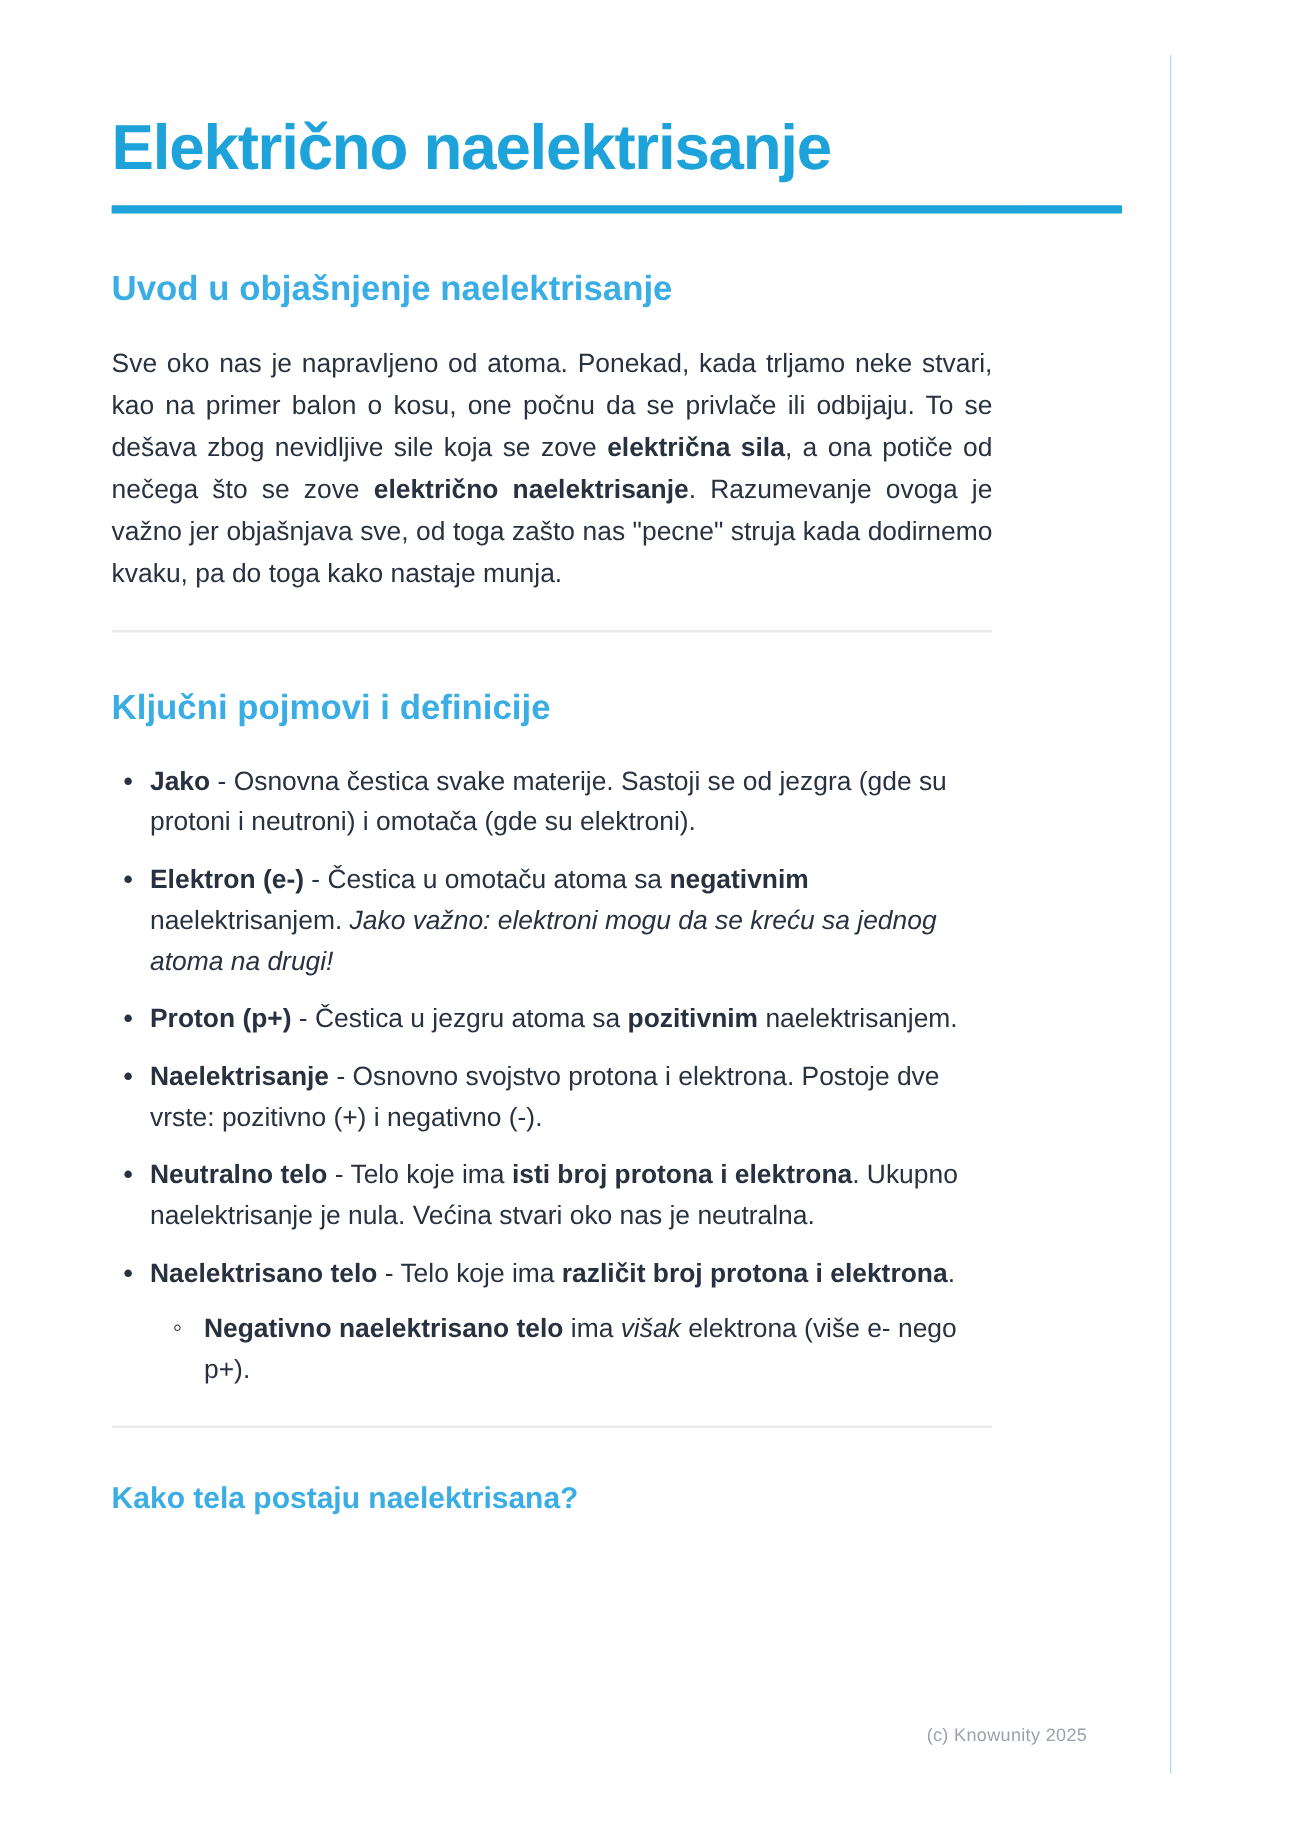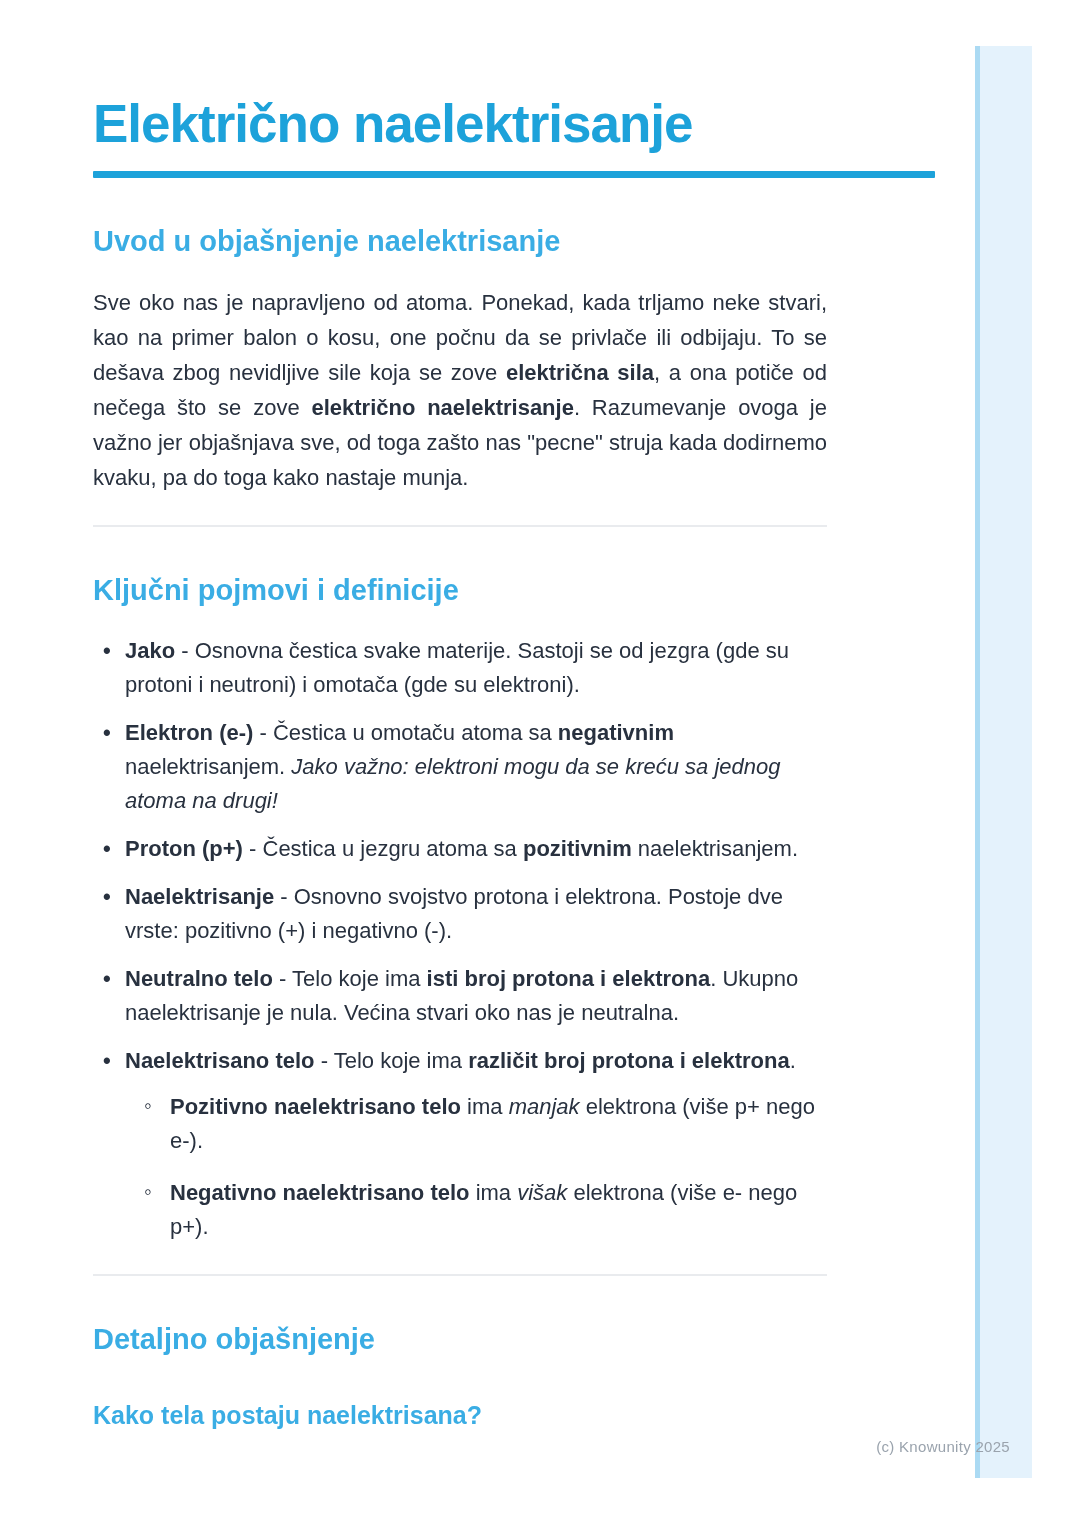--- a/index.html
+++ b/index.html
@@ -1,18 +1,18 @@
 <!DOCTYPE html>
 <html><head>
 <meta charset="utf-8">
 <style>
   html,body{margin:0;padding:0;background:#ffffff;}
   .page{
     position:relative;
-    width:1080px;height:1528px;
+    width:976px;height:1528px;
     background:#ffffff;
     overflow:hidden;
     font-family:"Liberation Sans", sans-serif;
     color:var(--text,#28313f);
   }
   .side-strip{
     position:absolute;
     top:46px;
     left:975px;
     width:52px;
@@ -131,28 +131,26 @@
 
     <h2 class="section-heading">Ključni pojmovi i definicije</h2>
 
     <ul class="kt-list">
         <li><span class="b">Jako</span><span> - Osnovna čestica svake materije. Sastoji se od jezgra (gde su protoni i neutroni) i omotača (gde su elektroni).</span></li>
         <li><span class="b">Elektron (e-)</span><span> - Čestica u omotaču atoma sa </span><span class="b">negativnim</span><span> naelektrisanjem. </span><span class="i">Jako važno: elektroni mogu da se kreću sa jednog atoma na drugi!</span></li>
         <li><span class="b">Proton (p+)</span><span> - Čestica u jezgru atoma sa </span><span class="b">pozitivnim</span><span> naelektrisanjem.</span></li>
         <li><span class="b">Naelektrisanje</span><span> - Osnovno svojstvo protona i elektrona. Postoje dve vrste: pozitivno (+) i negativno (-).</span></li>
         <li><span class="b">Neutralno telo</span><span> - Telo koje ima </span><span class="b">isti broj protona i elektrona</span><span>. Ukupno naelektrisanje je nula. Većina stvari oko nas je neutralna.</span></li>
         <li><span class="b">Naelektrisano telo</span><span> - Telo koje ima </span><span class="b">različit broj protona i elektrona</span><span>.</span><ul class="sub-list">
-            <li><span class="b">Pozitivno naelektrisano telo</span><span> ima </span><span class="i">manjak</span><span> elektrona (više p+ nego e-).</span></li>
             <li><span class="b">Negativno naelektrisano telo</span><span> ima </span><span class="i">višak</span><span> elektrona (više e- nego p+).</span></li>
           </ul></li>
       </ul>
 
     <div class="divider"></div>
 
-    <h2 class="section-heading">Detaljno objašnjenje</h2>
 
     <h3 class="sub-heading">Kako tela postaju naelektrisana?</h3>
 
   </div>
 
   <div class="copyright">(c) Knowunity 2025</div>
 
 </div>
 
 </body></html>

